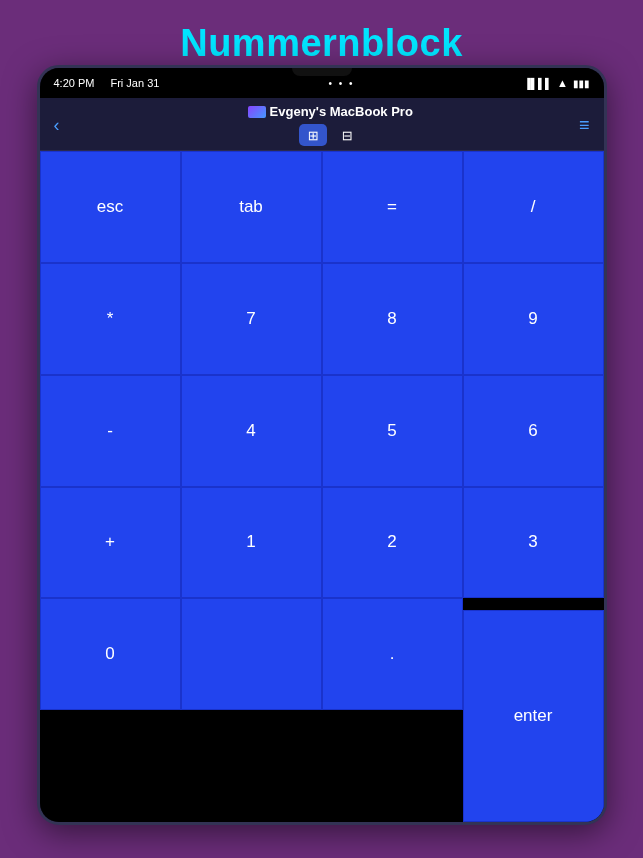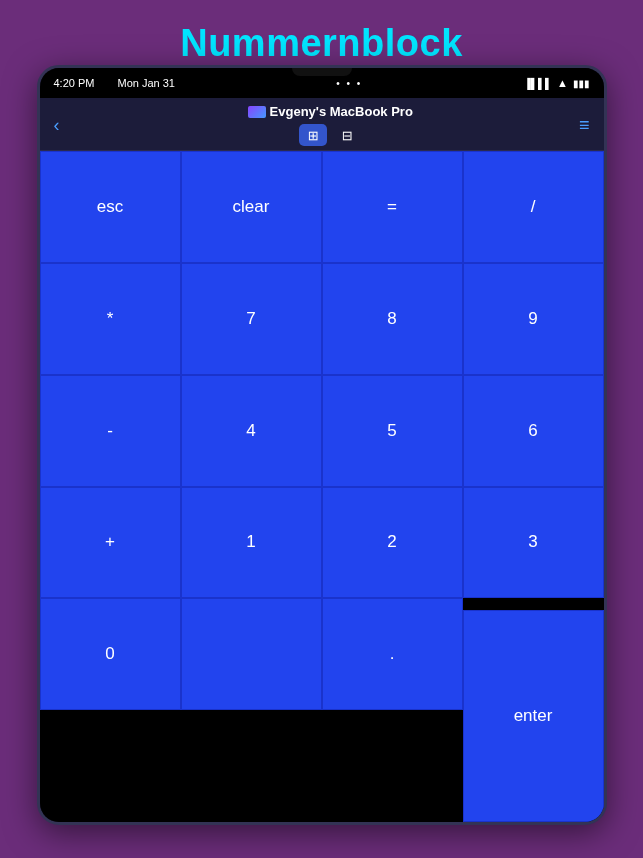--- a/index.html
+++ b/index.html
@@ -42,21 +42,21 @@
       display: flex;
       align-items: center;
       justify-content: space-between;
       padding: 0 14px;
       color: #fff;
       font-size: 11px;
       font-weight: 500;
       flex-shrink: 0;
     }
 
-    .status-left { display: flex; gap: 23px; align-items: center; }
+    .status-left { display: flex; gap: 16px; align-items: center; }
     .status-center { display: flex; gap: 4px; align-items: center; }
     .status-right { display: flex; gap: 5px; align-items: center; }
 
     .camera-notch {
       width: 60px;
       height: 8px;
       background: #111;
       border-radius: 0 0 8px 8px;
       position: absolute;
       top: 0;
@@ -176,21 +176,21 @@
 <body>
 
 <h1 class="page-title">Nummernblock</h1>
 
 <div class="tablet-frame">
   <div class="camera-notch"></div>
 
   <div class="status-bar">
     <div class="status-left">
       <span>4:20 PM</span>
-      <span>Mon Jan 31</span>
+      <span>Fri Jan 31</span>
     </div>
     <div class="status-center">
       <span style="font-size:10px; letter-spacing:2px;">• • •</span>
     </div>
     <div class="status-right">
       <span style="font-size:10px;">▐▌▌▌</span>
       <span style="font-size:11px;">▲</span>
       <span style="font-size:10px;">▮▮▮</span>
     </div>
   </div>
@@ -212,22 +212,22 @@
         </div>
       </div>
     </div>
 
     <span class="header-menu">≡</span>
   </div>
 
   <div class="numpad-grid">
 
     <div class="key-cell">esc</div>
-
-    <div class="key-cell">clear</div>
+    <div class="key-cell">tab</div>
+
     <div class="key-cell">=</div>
     <div class="key-cell">/</div>
     <div class="key-cell">*</div>
 
     <div class="key-cell">7</div>
     <div class="key-cell">8</div>
     <div class="key-cell">9</div>
     <div class="key-cell">-</div>
 
     <div class="key-cell">4</div>

